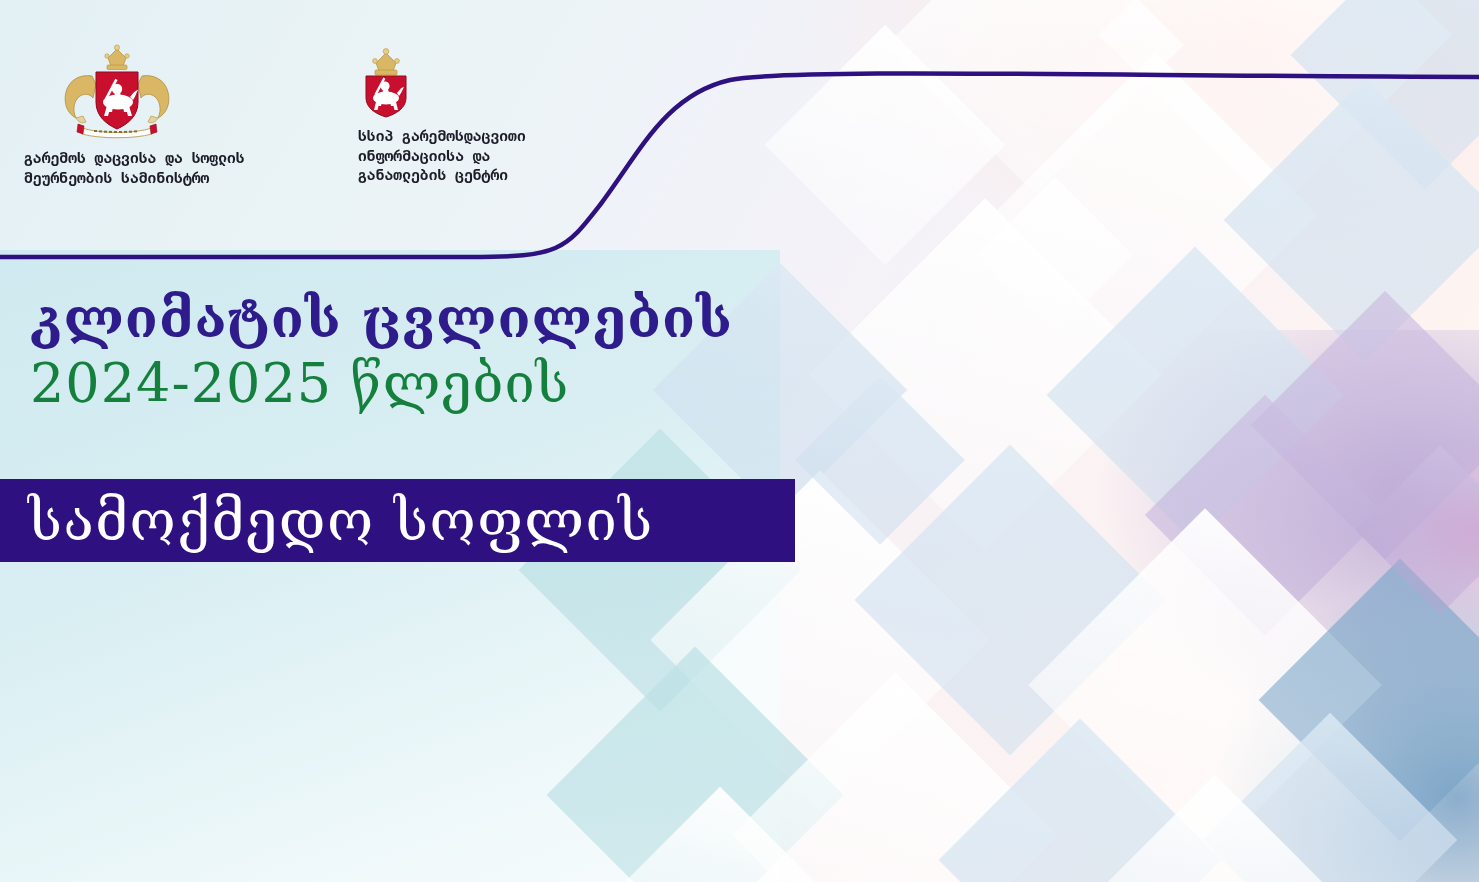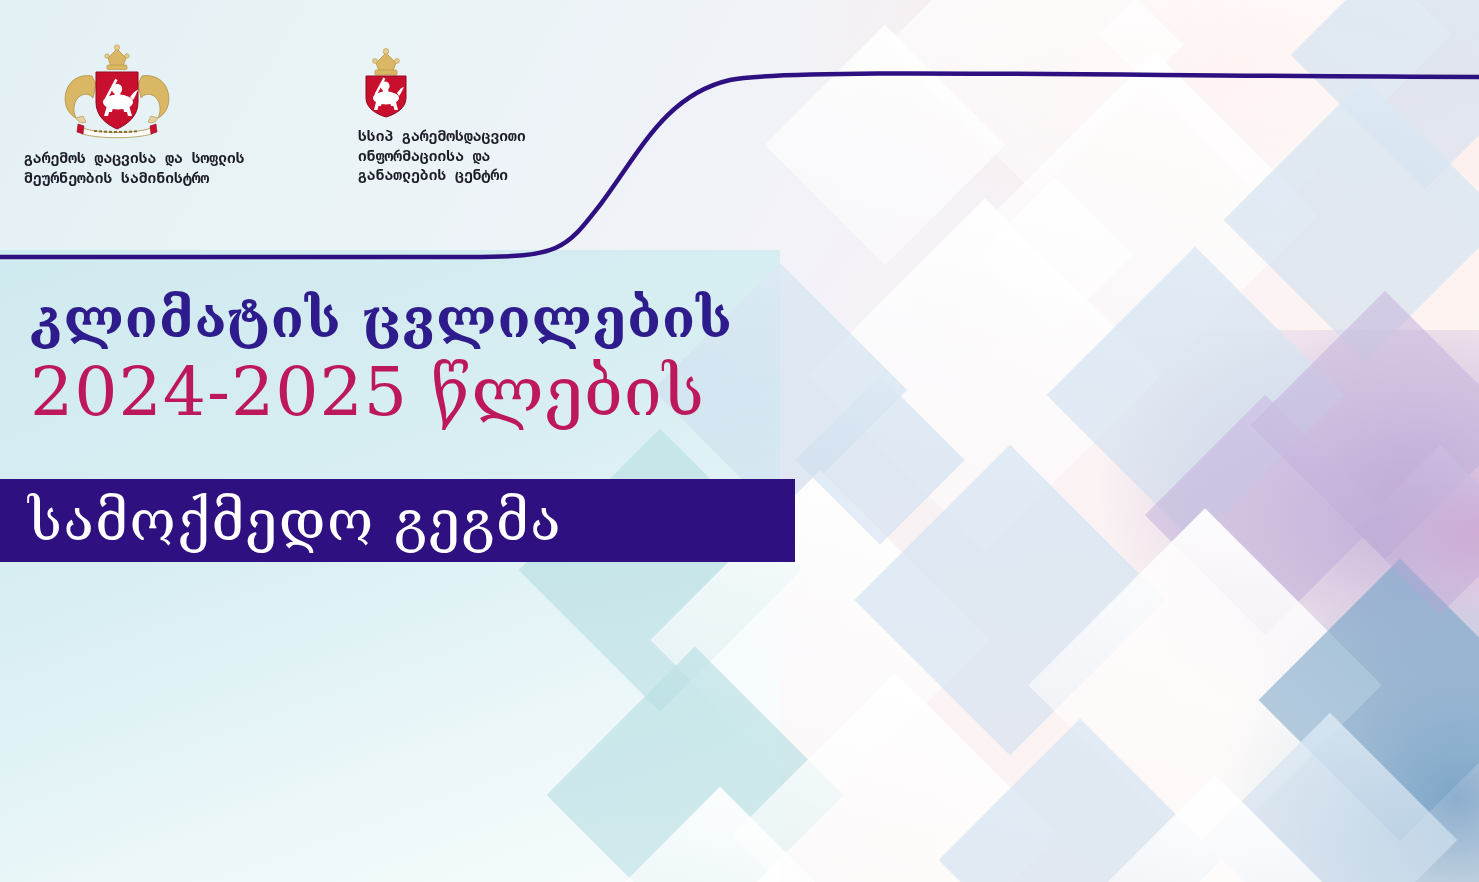--- a/index.html
+++ b/index.html
@@ -87,23 +87,23 @@
   .title-l1{
     font-family:"DejaVu Serif","Liberation Serif",serif;
     font-size:54px;line-height:1.12;
     font-weight:bold;
     color:#2e1b8c;
     letter-spacing:1px;
     white-space:nowrap;
   }
   .title-l2{
     font-family:"DejaVu Serif","Liberation Serif",serif;
-    font-size:68px;line-height:1.12;
+    font-size:54px;line-height:1.12;
     font-weight:normal;
-    color:#be185d;
+    color:#15803d;
     letter-spacing:1px;
     margin-top:6px;
     white-space:nowrap;
   }
 
   .banner{
     position:absolute;left:0;top:479px;
     width:795px;height:83px;
     background:#2e1080;
     display:flex;align-items:center;
@@ -275,16 +275,16 @@
 განათლების ცენტრი</div>
     </div>
   </div>
 
   <div class="title-wrap">
     <div class="title-l1">კლიმატის ცვლილების</div>
     <div class="title-l2">2024-2025 წლების</div>
   </div>
 
   <div class="banner">
-    <div class="banner-text">სამოქმედო გეგმა</div>
+    <div class="banner-text">სამოქმედო სოფლის</div>
   </div>
 
 </div>
 
 </body></html>

